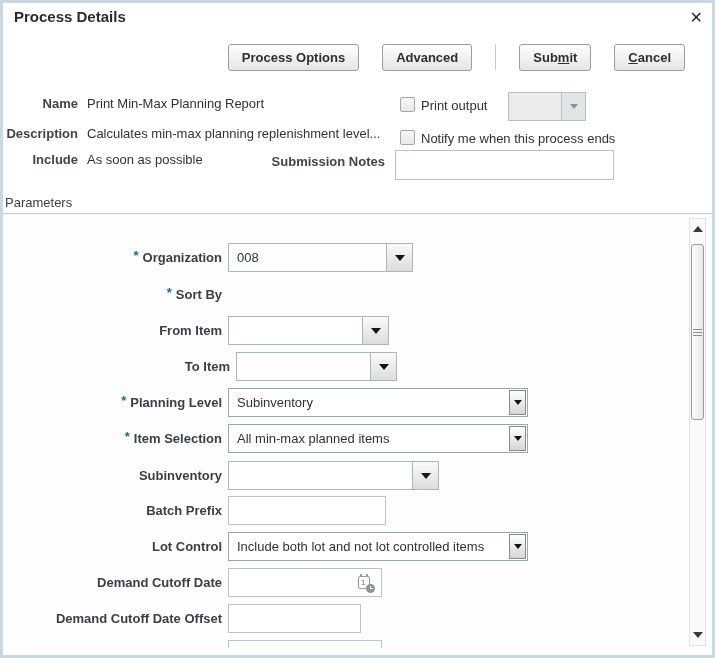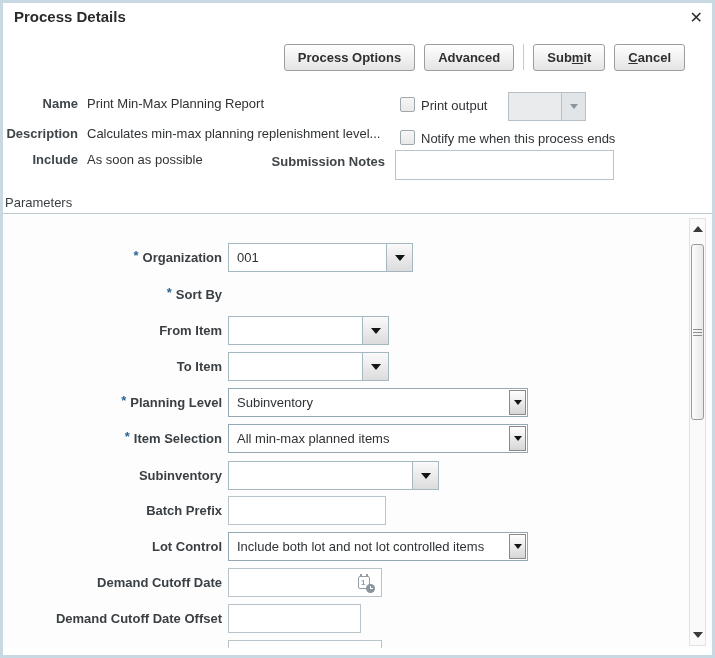--- a/index.html
+++ b/index.html
@@ -14,21 +14,21 @@
     position:absolute; left:11px; top:5px;
     font-size:15px; font-weight:bold; color:#2b2b2b;
   }
   .close{
     position:absolute; right:9px; top:5px;
     font-size:16px; font-weight:bold; color:#2b2b2b; cursor:pointer; line-height:20px;
   }
 
   .btnrow{
     position:absolute; top:41px; right:27px;
-    display:flex; align-items:flex-start; gap:9px;border-radius:13px;
+    display:flex; align-items:flex-start; gap:23px;border-radius:13px;
   }
   .btn{
     height:27px; padding:0 13px;
     font-size:13px; font-weight:bold; color:#2f2f2f;
     background:linear-gradient(#ffffff,#e4e4e4);
     border:1px solid #9d9d9d; border-radius:3px;
     display:flex; align-items:center; cursor:pointer; white-space:nowrap;
   }
   .btn .u{ text-decoration:underline; }
   .btn-divider{ width:1px; height:26px; background:#c9c9c9; }
@@ -187,42 +187,42 @@
   <input class="textinput" style="position: absolute; left: 392px; top: 147px; width: 219px; height: 30px;" value="">
 
   <div class="params-label">Parameters</div>
   <div class="params-divider"></div>
 
   <div class="viewport">
 
     <div class="prow" style="top:29px;left:0;width:709px">
       <div class="plabel"><span class="req">*</span><span>Organization</span></div>
       <div class="ctrl lov" style="left:225px;width:185px">
-        <span class="lov-value">001</span>
+        <span class="lov-value">008</span>
         <span class="lov-btn">
             <span class="tri-dark"></span>
           </span>
       </div>
     </div>
 
     <div class="prow" style="top:66px;left:0;width:709px">
       <div class="plabel"><span class="req">*</span><span>Sort By</span></div>
     </div>
 
     <div class="prow" style="top:102px;left:0;width:709px">
       <div class="plabel">From Item</div>
       <div class="ctrl lov" style="left:225px;width:161px">
         <span class="lov-value"></span>
         <span class="lov-btn">
             <span class="tri-dark"></span>
           </span>
       </div>
     </div>
 
-    <div class="prow" style="top:138px;left:0;width:593px">
+    <div class="prow" style="top:138px;left:8px;width:593px">
       <div class="plabel">To Item</div>
       <div class="ctrl lov" style="left:225px;width:161px">
         <span class="lov-value"></span>
         <span class="lov-btn">
             <span class="tri-dark"></span>
           </span>
       </div>
     </div>
 
     <div class="prow" style="top:174px;left:0;width:561px">

